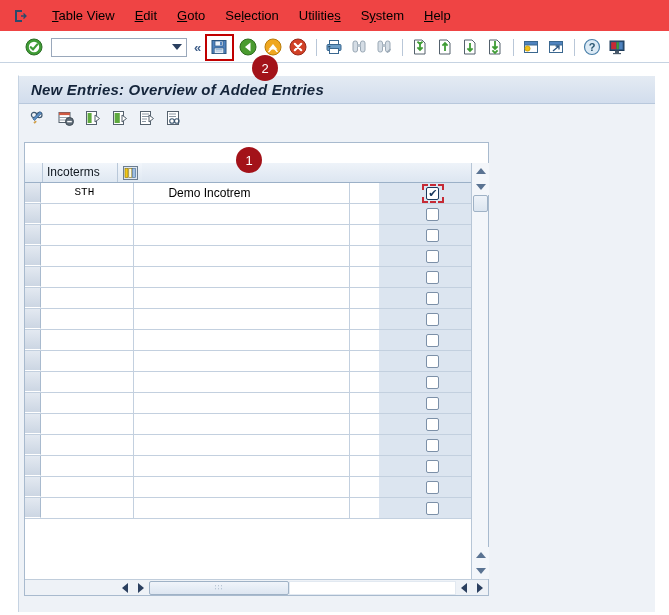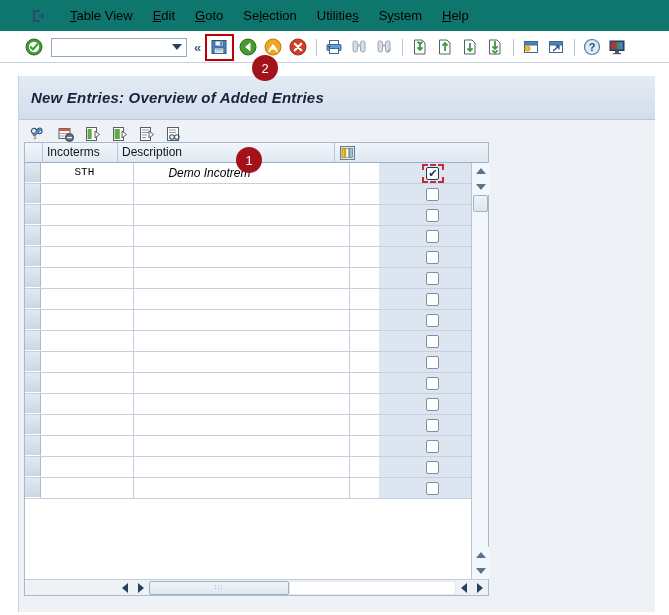--- a/index.html
+++ b/index.html
@@ -10,24 +10,24 @@
     font-family:"Liberation Sans", sans-serif;
     font-size:12px;
     color:#000;
     overflow:hidden;
     position:relative;
   }
 
   
   #menubar{
     height:32px;
-    background:#0f766e;
+    background:#ef4444;
     display:flex;
     align-items:center;
-    padding-left:30px;
+    padding-left:12px;
     border-bottom:1px solid #ffffff;
   }
   .sys-icon{
     width:18px;height:18px;margin-right:12px;
     display:flex;align-items:center;justify-content:center;
     color:#2a4a6b;
   }
   .menu-item{
     font-size:13px;
     color:#000;
@@ -99,21 +99,21 @@
   
   #screen{
     position:absolute;
     left:18px; top:75px;
     width:637px; height:537px;
     background:#eef2f7;
     border-left:1px solid #c6d3e2;
     border-top:1px solid #ffffff;
   }
   #titlebar{
-    height:44px;
+    height:28px;
     background:linear-gradient(#e4ebf3,#d2dded);
     border-bottom:1px solid #b8c8dc;
     display:flex;align-items:center;
     padding-left:12px;
   }
   #title-text{
     font-style:italic;font-weight:bold;
     font-size:15px;
     color:#14243a;
     letter-spacing:0.2px;
@@ -136,20 +136,21 @@
     left:5px; top:66px;
     width:465px; height:454px;
     background:#fff;
     border:1px solid #a8bace;
   }
   #thead{
     display:flex;
     height:20px;
     background:linear-gradient(#eef3f9,#dde6f1);
     border-bottom:1px solid #9bb0c7;
+    margin-top:20px;
   }
   .th{
     font-size:12px;
     color:#101820;
     padding:2px 0 0 4px;
     border-right:1px solid #b9c8d9;
     overflow:hidden;white-space:nowrap;
     background:linear-gradient(#f2f6fb,#dfe8f2);
   }
   .th.sel{ width:18px; padding:0; }
@@ -177,21 +178,21 @@
   }
   .cell{
     border-right:1px solid #c3d0df;
     font-size:12px;
     padding:3px 0 0 5px;
     overflow:hidden;white-space:nowrap;
     font-family:"Liberation Sans", sans-serif;
     background:#fff;
   }
   .cell.c1{ width:75px; font-family:"Liberation Mono", monospace; font-size:11px;}
-  .cell.c2{ width:217px;font-style:italic; }
+  .cell.c2{ width:217px; }
   .cell.c3{
     width:128px;
     background:#dce5f0;
     display:flex;align-items:center;justify-content:center;
     padding:0;
   }
   .chk{
     width:13px;height:13px;
     background:#fff;
     border:1px solid #7c90a8;
@@ -479,21 +480,20 @@
         <path d="M9.3 12 H9.5" stroke="#3e5871" stroke-width="1.1"></path>
       </svg>
     </div>
   </div>
 
   <div id="tablectl">
 
     <div id="thead">
       <div class="th sel"></div>
       <div class="th c1">Incoterms</div>
-      <div class="th c2">Description</div>
       <div class="th settings">
         <svg width="15" height="14" viewBox="0 0 15 14">
           <rect x="0.5" y="0.5" width="14" height="13" fill="#dfe7f0" stroke="#6b7d90" stroke-width="1"></rect>
           <rect x="2" y="2.5" width="3" height="9" fill="#f2c81b" stroke="#8a7206" stroke-width="0.6"></rect>
           <rect x="5.8" y="2.5" width="3" height="9" fill="#fdfbe8" stroke="#8a7206" stroke-width="0.6"></rect>
           <rect x="9.6" y="2.5" width="3" height="9" fill="#9fc0e4" stroke="#46698e" stroke-width="0.6"></rect>
         </svg>
       </div>
     </div>
 

